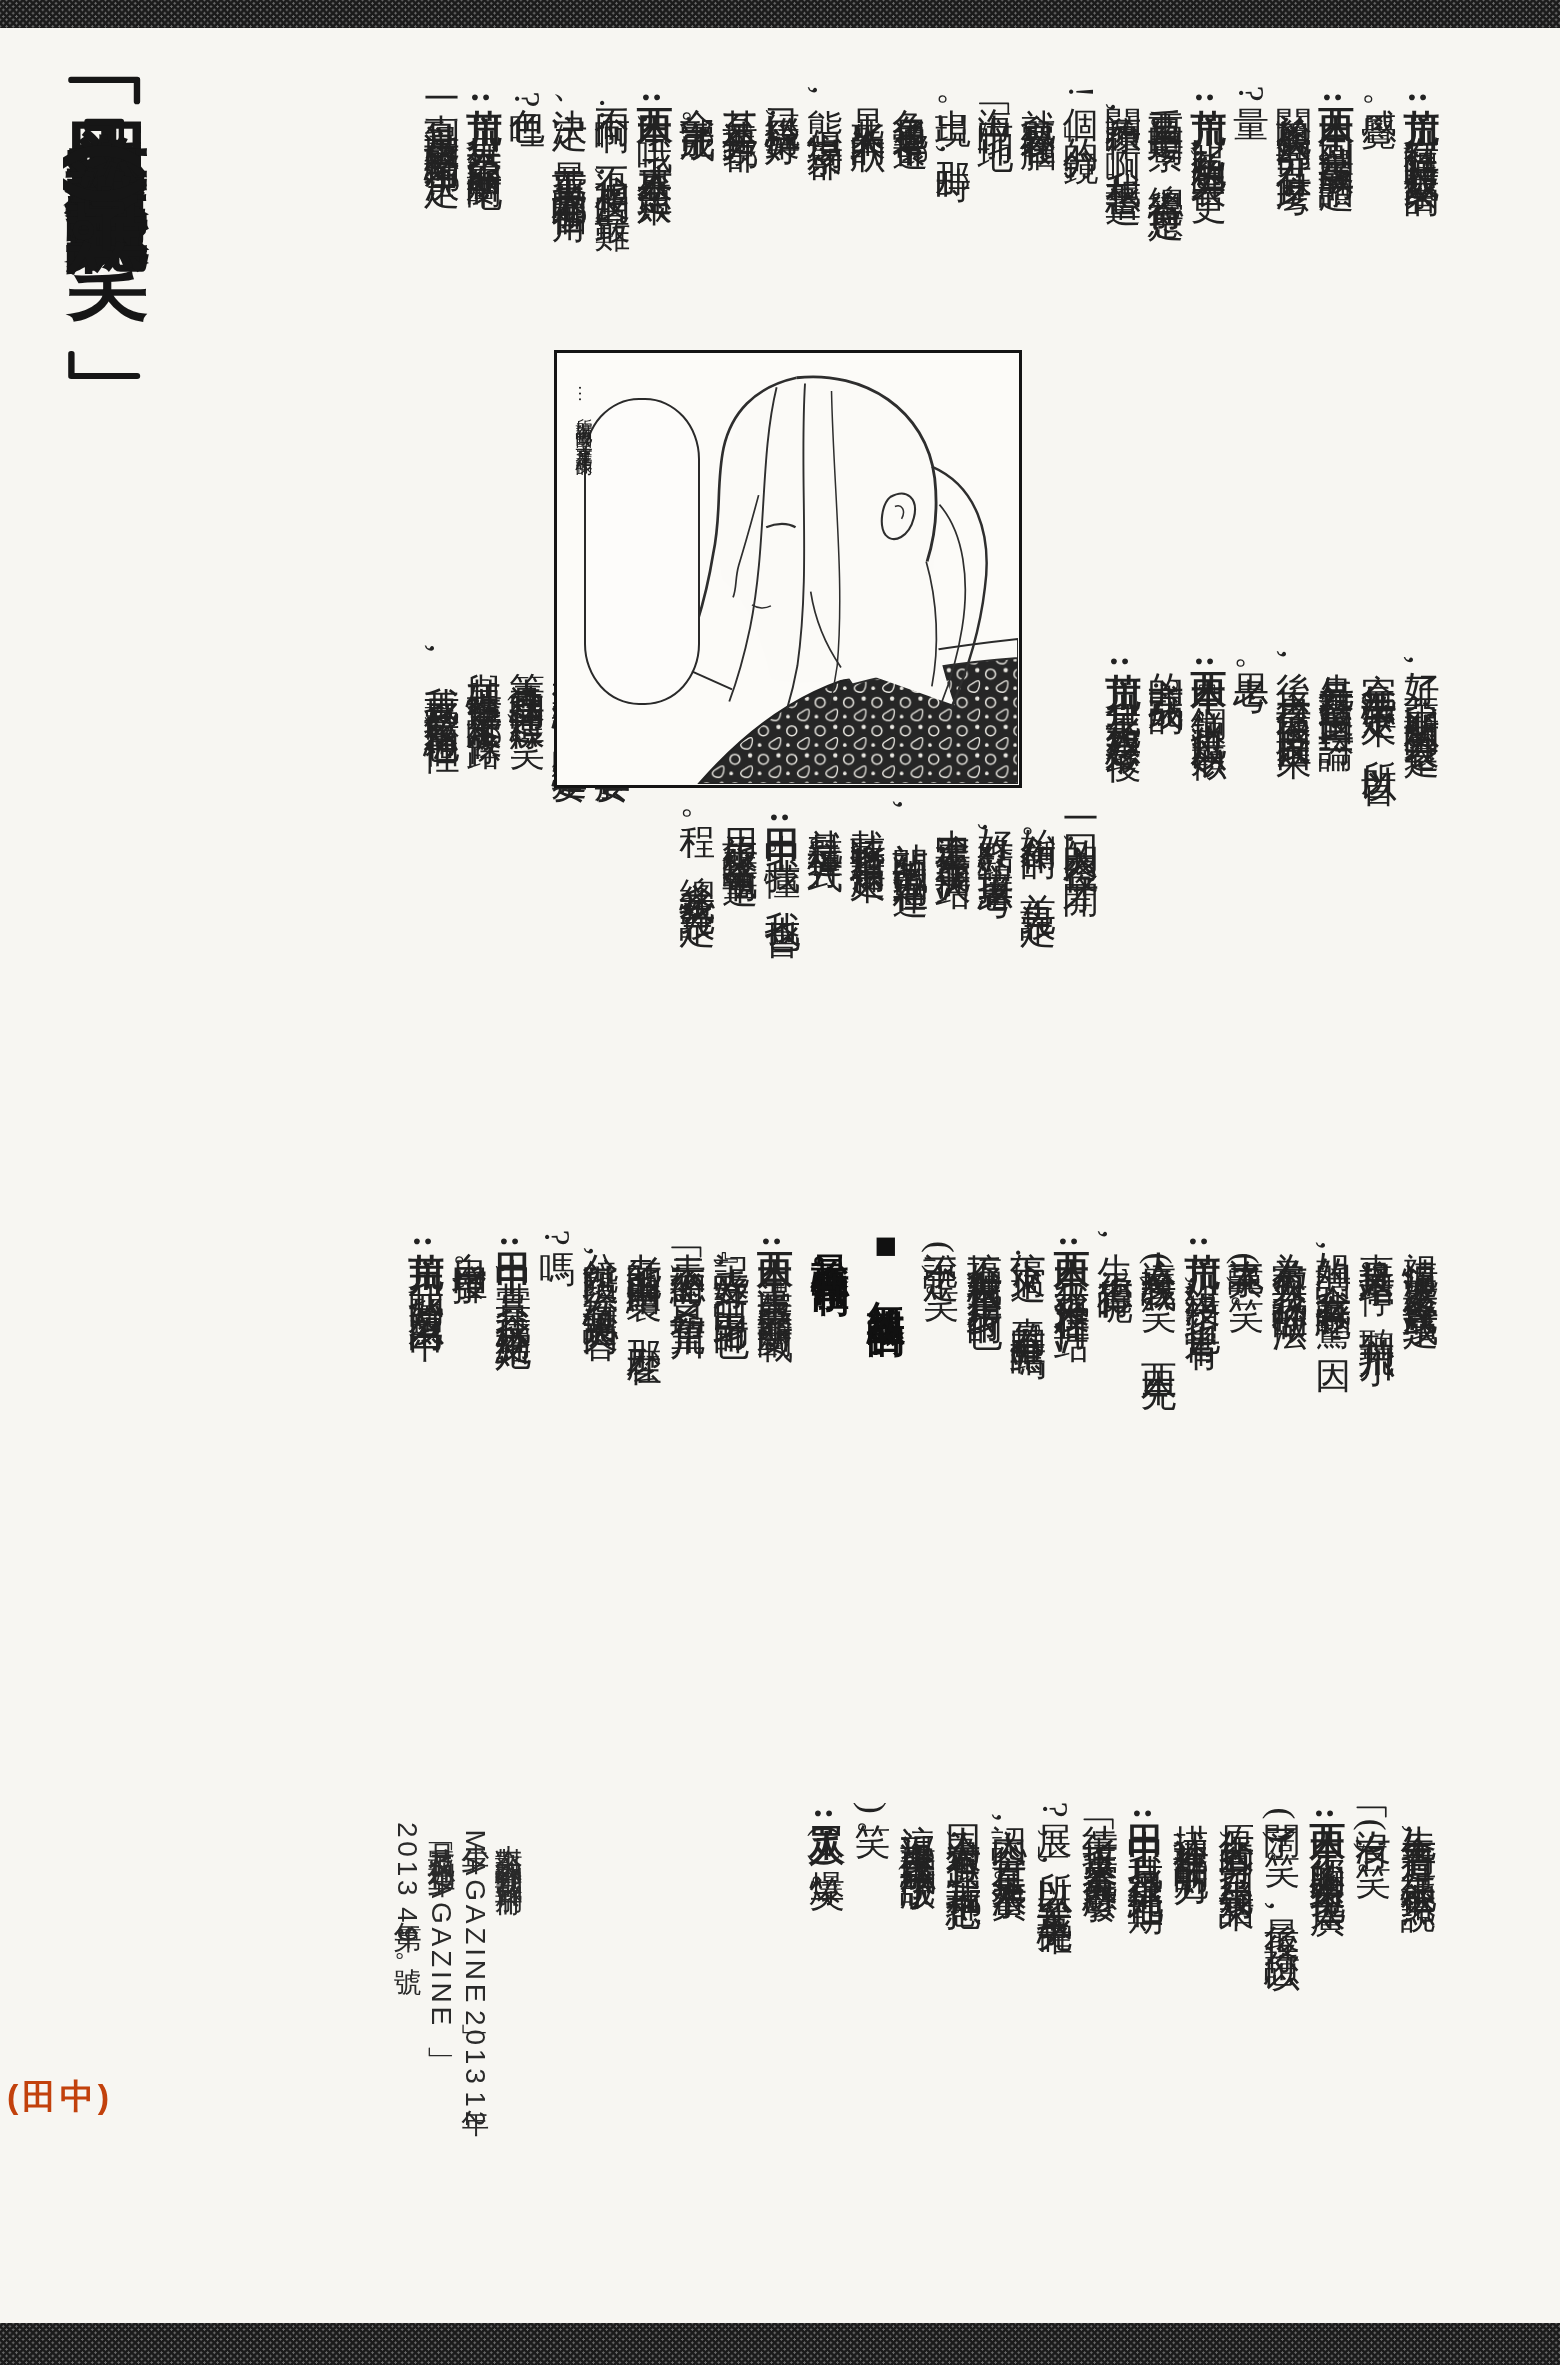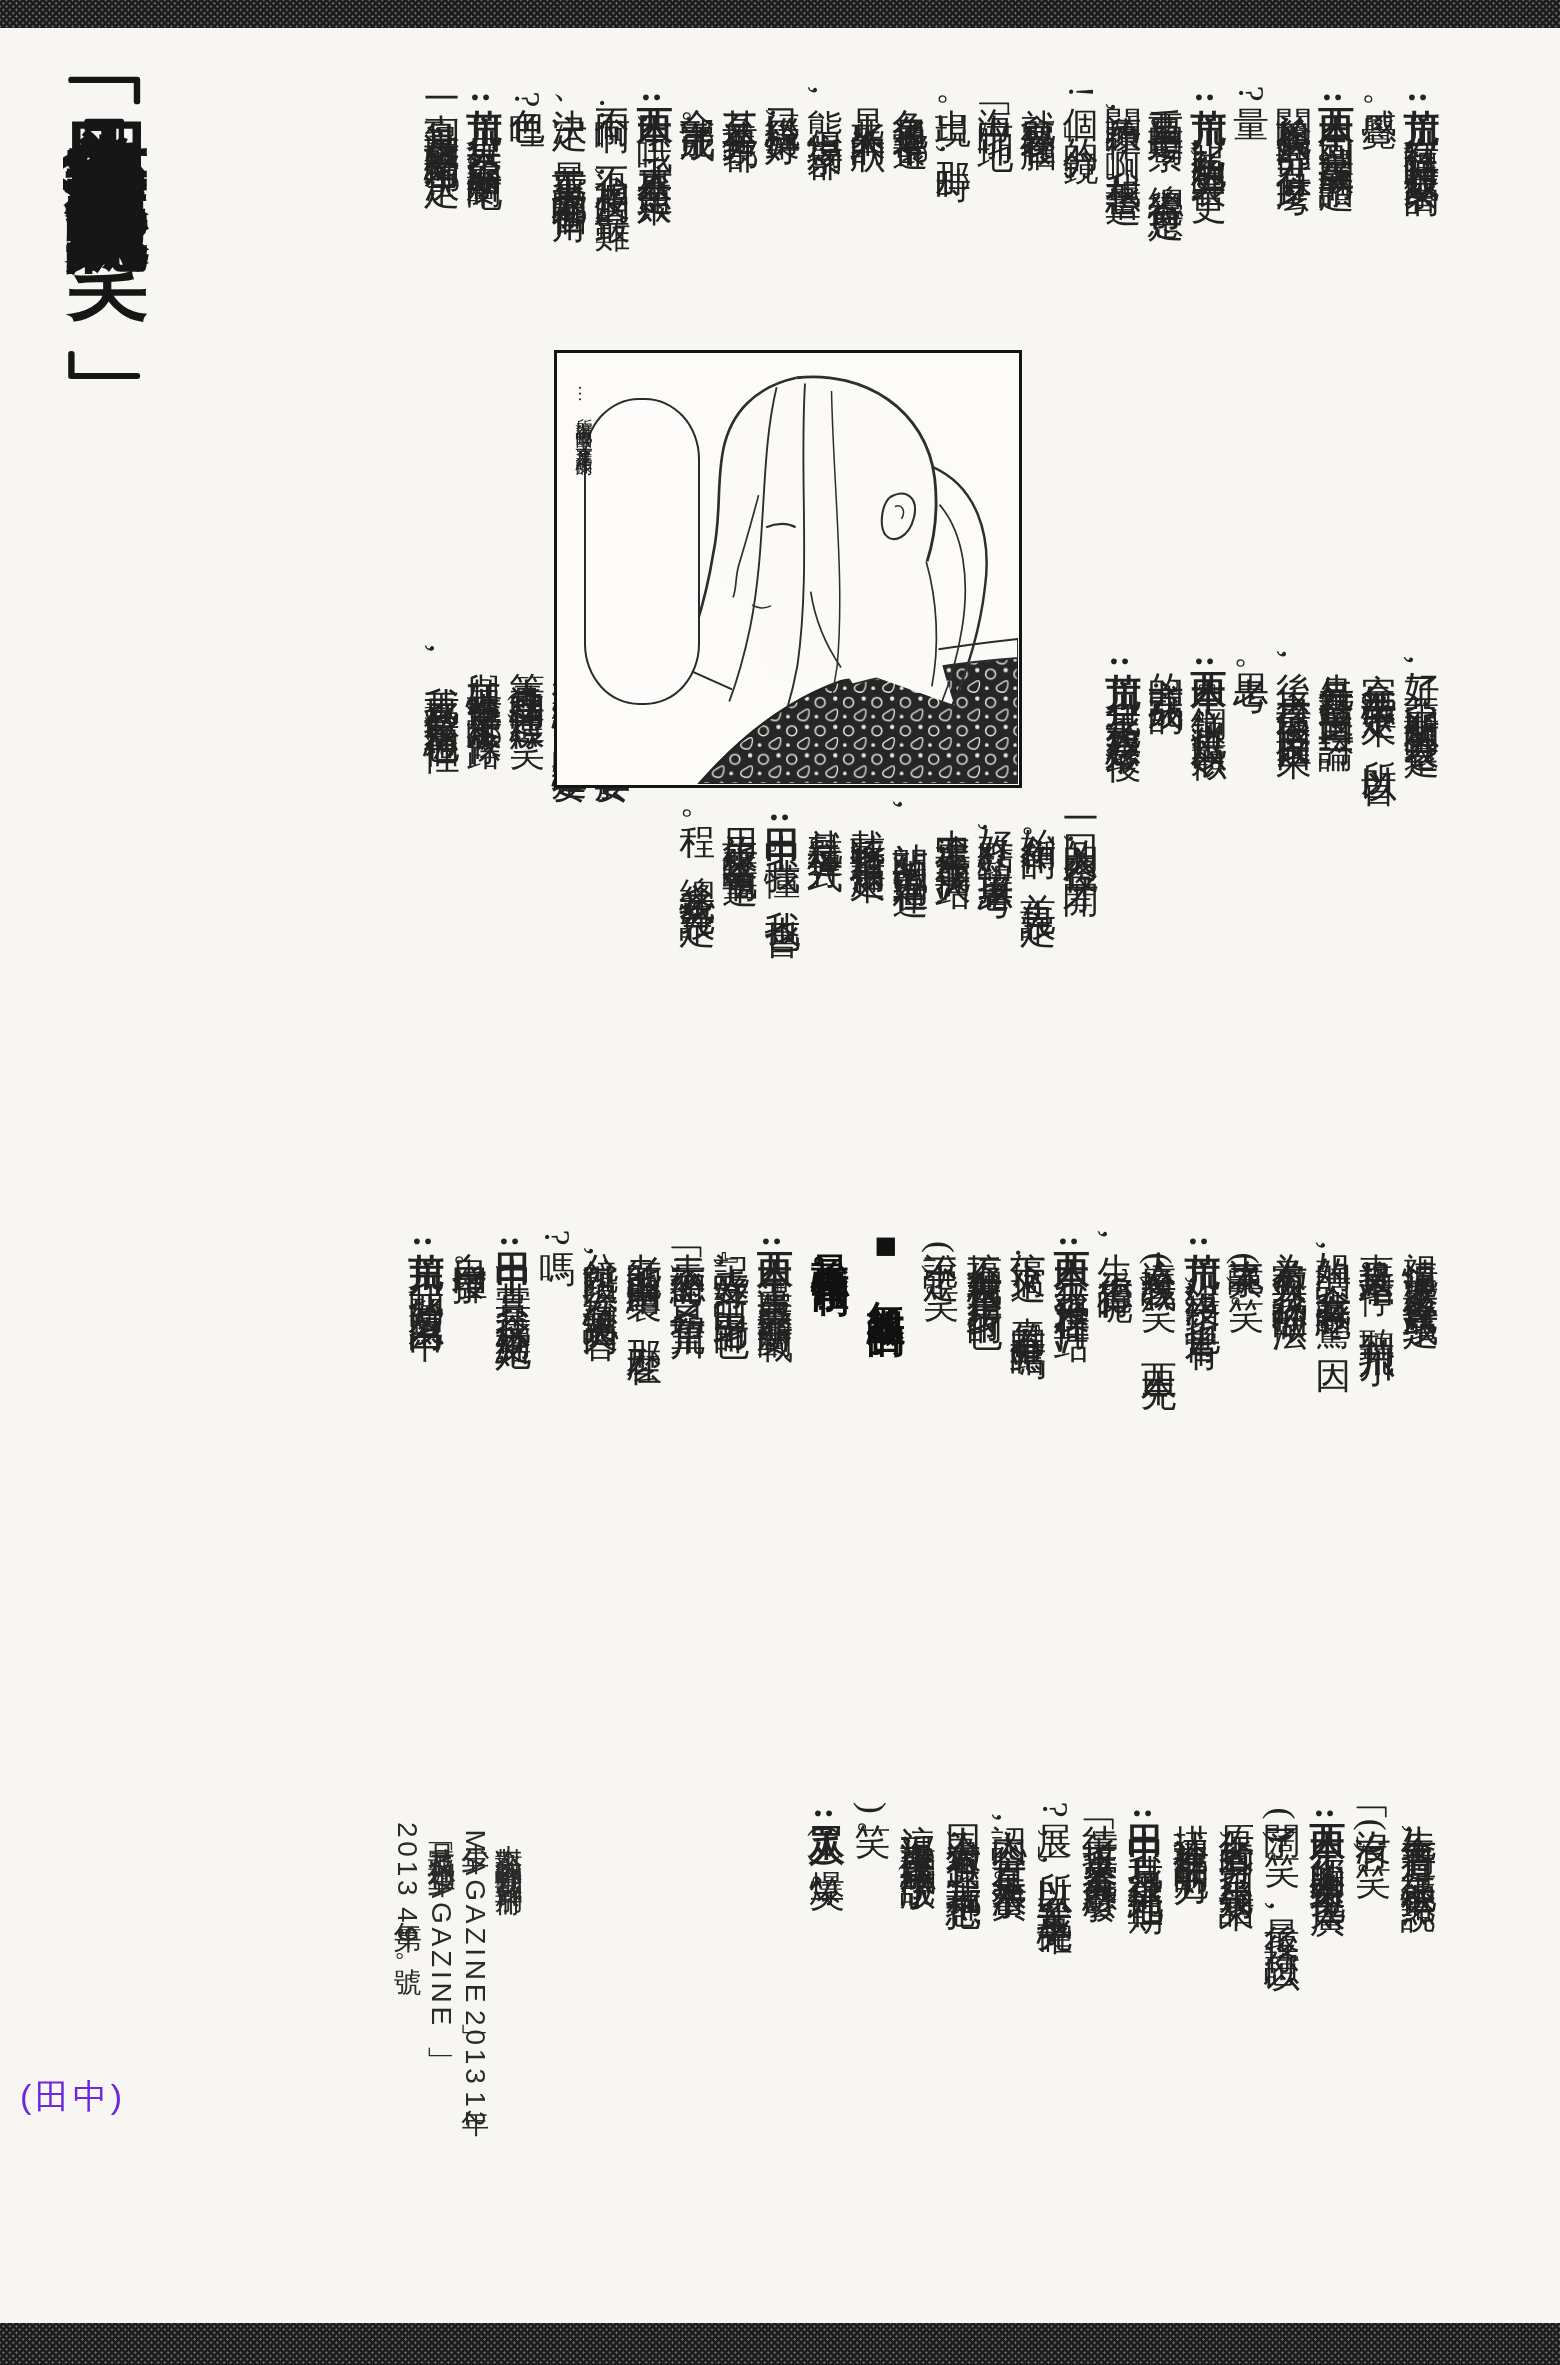--- a/index.html
+++ b/index.html
@@ -21,23 +21,23 @@
   .v{writing-mode:vertical-rl; text-orientation:mixed;}
 
   
   .headline{
     position:absolute; left:47px; top:52px; height:2016px; width:112px;
     font-family:"Liberation Sans","DejaVu Sans",sans-serif;
     font-weight:700; font-size:83px; letter-spacing:4.7px; line-height:1.22;
     color:#161616;
   }
   .credit{
-    position:absolute; left:20px; top:2074px;
-    font-family:"Liberation Sans","DejaVu Sans",sans-serif;
-    font-size:34px; letter-spacing:3.8px; color:#6d28d9;
+    position:absolute; left:7px; top:2074px;
+    font-family:"Liberation Sans","DejaVu Sans",sans-serif;
+    font-size:34px; letter-spacing:3.8px; color:#c2410c;font-weight:bold;
   }
 
   
   .band{position:absolute; right:115px; height:544px; font-size:36px; line-height:1; color:#222;}
   .band .col{letter-spacing:5.7px; margin:0 6.6px; height:100%;}
   .band-1{top:80px;}
   .band-2{top:644px;}
   .band-3{top:1224px;}
   .band-4{top:1796px;}
   .band-4 .col{margin:0 9.5px;}

